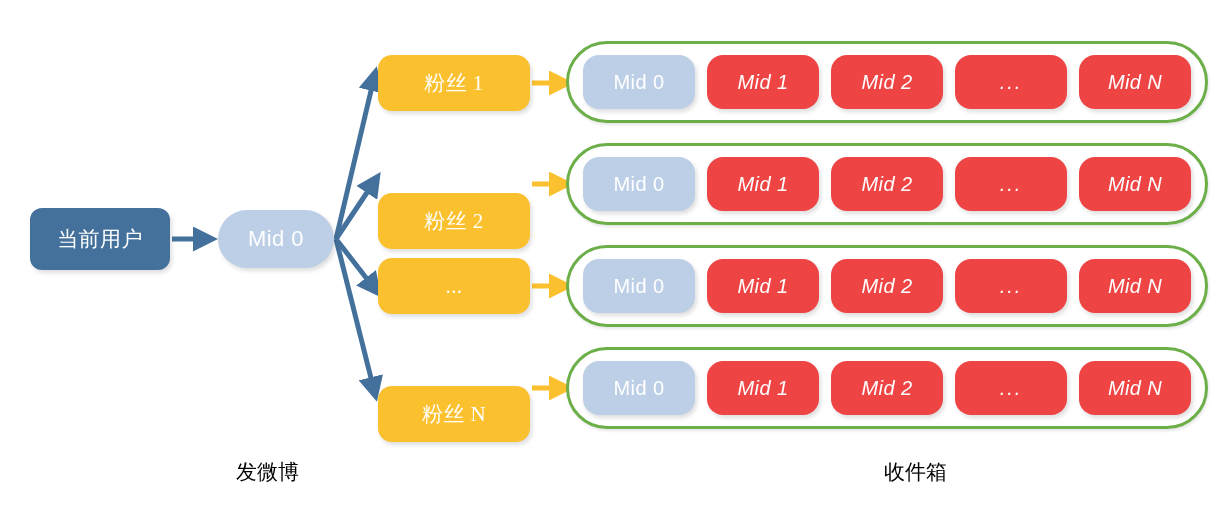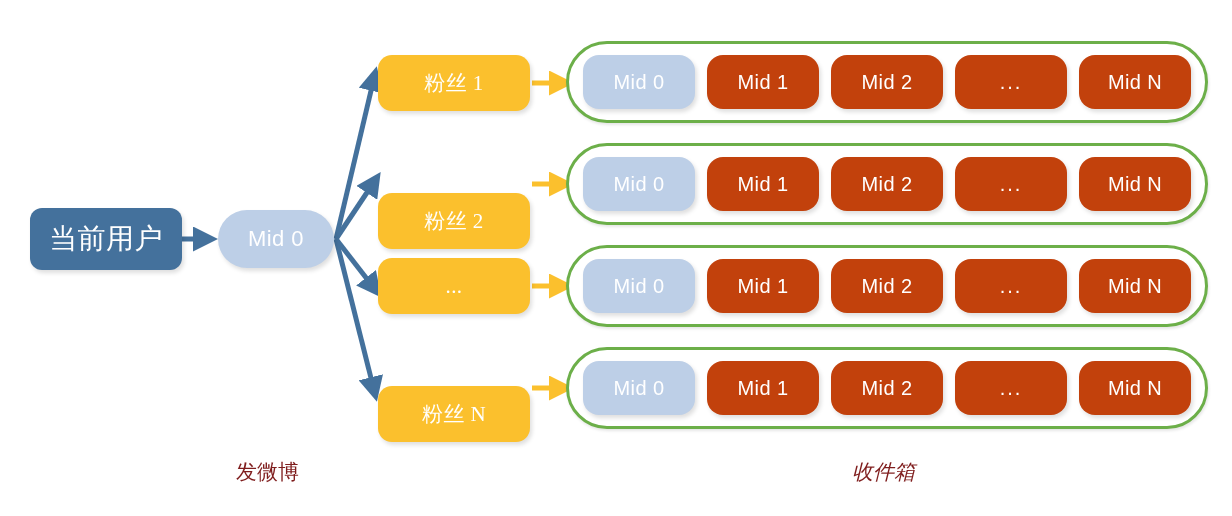--- a/index.html
+++ b/index.html
@@ -32,25 +32,25 @@
     box-sizing: border-box;
     letter-spacing: 0.4px;
     white-space: nowrap;
     box-shadow: 2px 3px 4px rgba(0,0,0,0.13);
   }
 
   
   .node-user {
     left: 30px;
     top: 208px;
-    width: 152px;
+    width: 140px;
     height: 62px;
     background: #44719C;
     border-radius: 12px;
-    font-size: 28px;
+    font-size: 21px;
   }
 
   
   .node-mid0-src {
     left: 218px;
     top: 210px;
     width: 116px;
     height: 58px;
     background: #BDCFE7;
     border-radius: 29px;
@@ -92,34 +92,34 @@
     align-items: center;
     justify-content: center;
     border-radius: 16px;
     color: #ffffff;
     font-size: 20px;
     letter-spacing: 0.4px;
     white-space: nowrap;
     box-shadow: 2px 3px 4px rgba(0,0,0,0.13);
     box-sizing: border-box;
   }
-  .msg.green { background: #c2410c; }
+  .msg.green { background: #ef4444; font-style: italic; }
   .msg.lightblue { background: #BDCFE7; }
   .msg.dots { font-size: 20px; letter-spacing: 2px; }
 
   
   .caption {
     position: absolute;
-    color: #7f1d1d;
+    color: #000000;
     font-size: 21px;
     white-space: nowrap;
     font-family: "DejaVu Sans", "Liberation Sans", sans-serif;
   }
   #caption-publish { left: 236px; top: 458px; }
-  #caption-inbox   { left: 852px; top: 458px; font-style: italic; }
+  #caption-inbox   { left: 884px; top: 458px; }
 
   svg { position: absolute; left: 0; top: 0; pointer-events: none; }
 </style>
 </head>
 <body>
 
 <div id="canvas">
 
   <svg width="1232" height="516">
     <defs>

